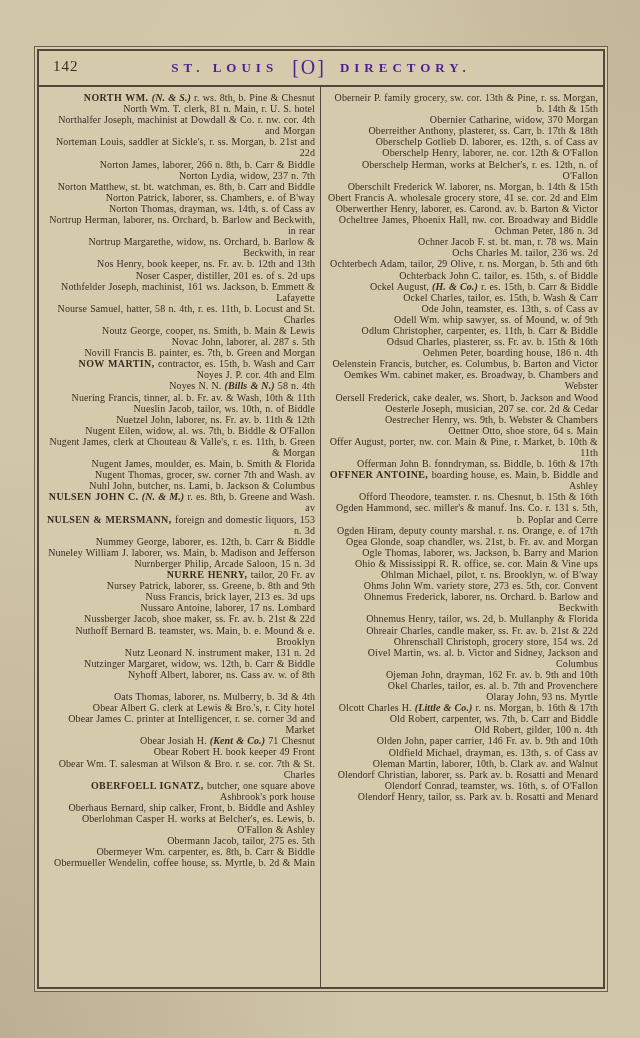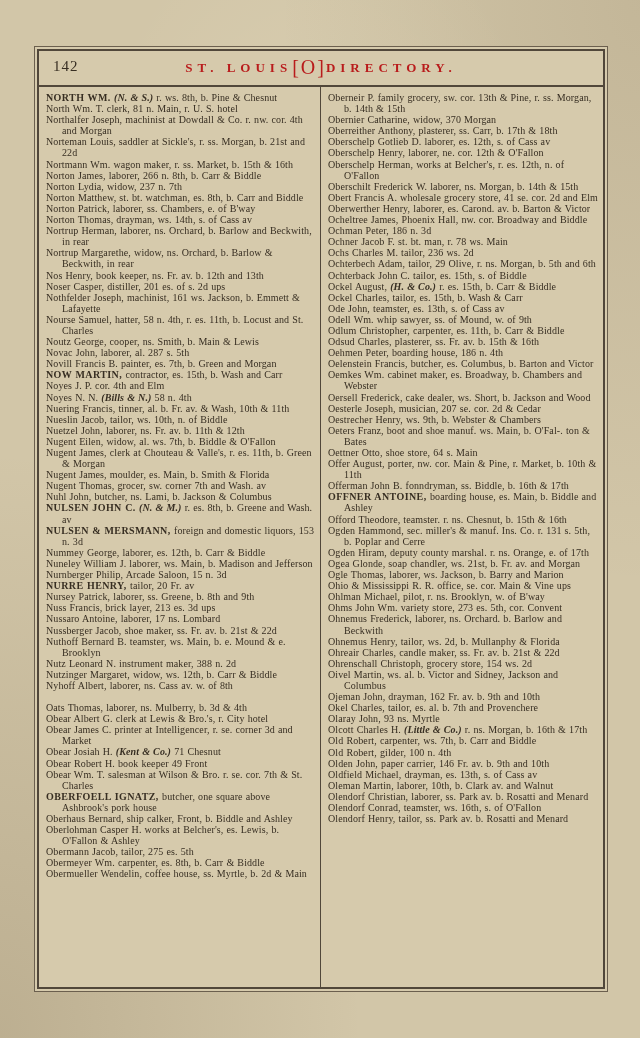--- a/index.html
+++ b/index.html
@@ -22,20 +22,21 @@
   .page-frame {
     position: absolute;
     left: 34px;
     top: 46px;
     width: 574px;
     height: 946px;
     border: 1px solid #6b5f4e;
     padding: 2px;
     box-sizing: border-box;
     background: #d6caac;
+    text-align: right;
   }
   .page-frame-inner {
     border: 2px solid #51473a;
     width: 100%;
     height: 100%;
     box-sizing: border-box;
     display: flex;
     flex-direction: column;
   }
   .page-header {
@@ -54,21 +55,22 @@
   }
   .page-title {
     position: absolute;
     left: 0;
     right: 0;
     top: 0;
     height: 100%;
     display: flex;
     align-items: center;
     justify-content: center;
-    color: #b91c1c;
+    gap: 14px;
+    color: #4c1d95;
   }
   .title-part {
     font-size: 13px;
     letter-spacing: 5px;
     font-weight: bold;
   }
   .section-letter {
     font-size: 20px;
     letter-spacing: 2px;
     font-weight: normal;
@@ -114,21 +116,20 @@
         <span class="title-part">DIRECTORY.</span>
       </span>
     </div>
 
     <div class="content">
       <div class="col col-left" id="col-left">
           <div class="entry"><span class="b">NORTH WM. </span><span class="bi">(N. &amp; S.) </span><span>r. ws. 8th, b. Pine &amp; Chesnut</span></div>
           <div class="entry">North Wm. T. clerk, 81 n. Main, r. U. S. hotel</div>
           <div class="entry">Northalfer Joseph, machinist at Dowdall &amp; Co. r. nw. cor. 4th and Morgan</div>
           <div class="entry">Norteman Louis, saddler at Sickle's, r. ss. Morgan, b. 21st and 22d</div>
-          <div class="entry">Nortmann Wm. wagon maker, r. ss. Market, b. 15th &amp; 16th</div>
           <div class="entry">Norton James, laborer, 266 n. 8th, b. Carr &amp; Biddle</div>
           <div class="entry">Norton Lydia, widow, 237 n. 7th</div>
           <div class="entry">Norton Matthew, st. bt. watchman, es. 8th, b. Carr and Biddle</div>
           <div class="entry">Norton Patrick, laborer, ss. Chambers, e. of B'way</div>
           <div class="entry">Norton Thomas, drayman, ws. 14th, s. of Cass av</div>
           <div class="entry">Nortrup Herman, laborer, ns. Orchard, b. Barlow and Beckwith, in rear</div>
           <div class="entry">Nortrup Margarethe, widow, ns. Orchard, b. Barlow &amp; Beckwith, in rear</div>
           <div class="entry">Nos Henry, book keeper, ns. Fr. av. b. 12th and 13th</div>
           <div class="entry">Noser Casper, distiller, 201 es. of s. 2d ups</div>
           <div class="entry">Nothfelder Joseph, machinist, 161 ws. Jackson, b. Emmett &amp; Lafayette</div>
@@ -151,21 +152,21 @@
           <div class="entry"><span class="b">NULSEN &amp; MERSMANN, </span><span>foreign and domestic liquors, 153 n. 3d</span></div>
           <div class="entry">Nummey George, laborer, es. 12th, b. Carr &amp; Biddle</div>
           <div class="entry">Nuneley William J. laborer, ws. Main, b. Madison and Jefferson</div>
           <div class="entry">Nurnberger Philip, Arcade Saloon, 15 n. 3d</div>
           <div class="entry"><span class="b">NURRE HENRY, </span><span>tailor, 20 Fr. av</span></div>
           <div class="entry">Nursey Patrick, laborer, ss. Greene, b. 8th and 9th</div>
           <div class="entry">Nuss Francis, brick layer, 213 es. 3d ups</div>
           <div class="entry">Nussaro Antoine, laborer, 17 ns. Lombard</div>
           <div class="entry">Nussberger Jacob, shoe maker, ss. Fr. av. b. 21st &amp; 22d</div>
           <div class="entry">Nuthoff Bernard B. teamster, ws. Main, b. e. Mound &amp; e. Brooklyn</div>
-          <div class="entry">Nutz Leonard N. instrument maker, 388 n. 2d</div>
+          <div class="entry">Nutz Leonard N. instrument maker, 131 n. 2d</div>
           <div class="entry">Nutzinger Margaret, widow, ws. 12th, b. Carr &amp; Biddle</div>
           <div class="entry">Nyhoff Albert, laborer, ns. Cass av. w. of 8th</div>
           <div class="gap"></div>
           <div class="entry">Oats Thomas, laborer, ns. Mulberry, b. 3d &amp; 4th</div>
           <div class="entry">Obear Albert G. clerk at Lewis &amp; Bro.'s, r. City hotel</div>
           <div class="entry">Obear James C. printer at Intelligencer, r. se. corner 3d and Market</div>
           <div class="entry"><span>Obear Josiah H. </span><span class="bi">(Kent &amp; Co.) </span><span>71 Chesnut</span></div>
           <div class="entry">Obear Robert H. book keeper 49 Front</div>
           <div class="entry">Obear Wm. T. salesman at Wilson &amp; Bro. r. se. cor. 7th &amp; St. Charles</div>
           <div class="entry"><span class="b">OBERFOELL IGNATZ, </span><span>butcher, one square above Ashbrook's pork house</span></div>
@@ -196,21 +197,20 @@
           <div class="entry">Ode John, teamster, es. 13th, s. of Cass av</div>
           <div class="entry">Odell Wm. whip sawyer, ss. of Mound, w. of 9th</div>
           <div class="entry">Odlum Christopher, carpenter, es. 11th, b. Carr &amp; Biddle</div>
           <div class="entry">Odsud Charles, plasterer, ss. Fr. av. b. 15th &amp; 16th</div>
           <div class="entry">Oehmen Peter, boarding house, 186 n. 4th</div>
           <div class="entry">Oelenstein Francis, butcher, es. Columbus, b. Barton and Victor</div>
           <div class="entry">Oemkes Wm. cabinet maker, es. Broadway, b. Chambers and Webster</div>
           <div class="entry">Oersell Frederick, cake dealer, ws. Short, b. Jackson and Wood</div>
           <div class="entry">Oesterle Joseph, musician, 207 se. cor. 2d &amp; Cedar</div>
           <div class="entry">Oestrecher Henry, ws. 9th, b. Webster &amp; Chambers</div>
-          <div class="entry">Oeters Franz, boot and shoe manuf. ws. Main, b. O'Fal-. ton &amp; Bates</div>
           <div class="entry">Oettner Otto, shoe store, 64 s. Main</div>
           <div class="entry">Offer August, porter, nw. cor. Main &amp; Pine, r. Market, b. 10th &amp; 11th</div>
           <div class="entry">Offerman John B. fonndryman, ss. Biddle, b. 16th &amp; 17th</div>
           <div class="entry"><span class="b">OFFNER ANTOINE, </span><span>boarding house, es. Main, b. Biddle and Ashley</span></div>
           <div class="entry">Offord Theodore, teamster. r. ns. Chesnut, b. 15th &amp; 16th</div>
           <div class="entry">Ogden Hammond, sec. miller's &amp; manuf. Ins. Co. r. 131 s. 5th, b. Poplar and Cerre</div>
           <div class="entry">Ogden Hiram, deputy county marshal. r. ns. Orange, e. of 17th</div>
           <div class="entry">Ogea Glonde, soap chandler, ws. 21st, b. Fr. av. and Morgan</div>
           <div class="entry">Ogle Thomas, laborer, ws. Jackson, b. Barry and Marion</div>
           <div class="entry">Ohio &amp; Mississippi R. R. office, se. cor. Main &amp; Vine ups</div>

